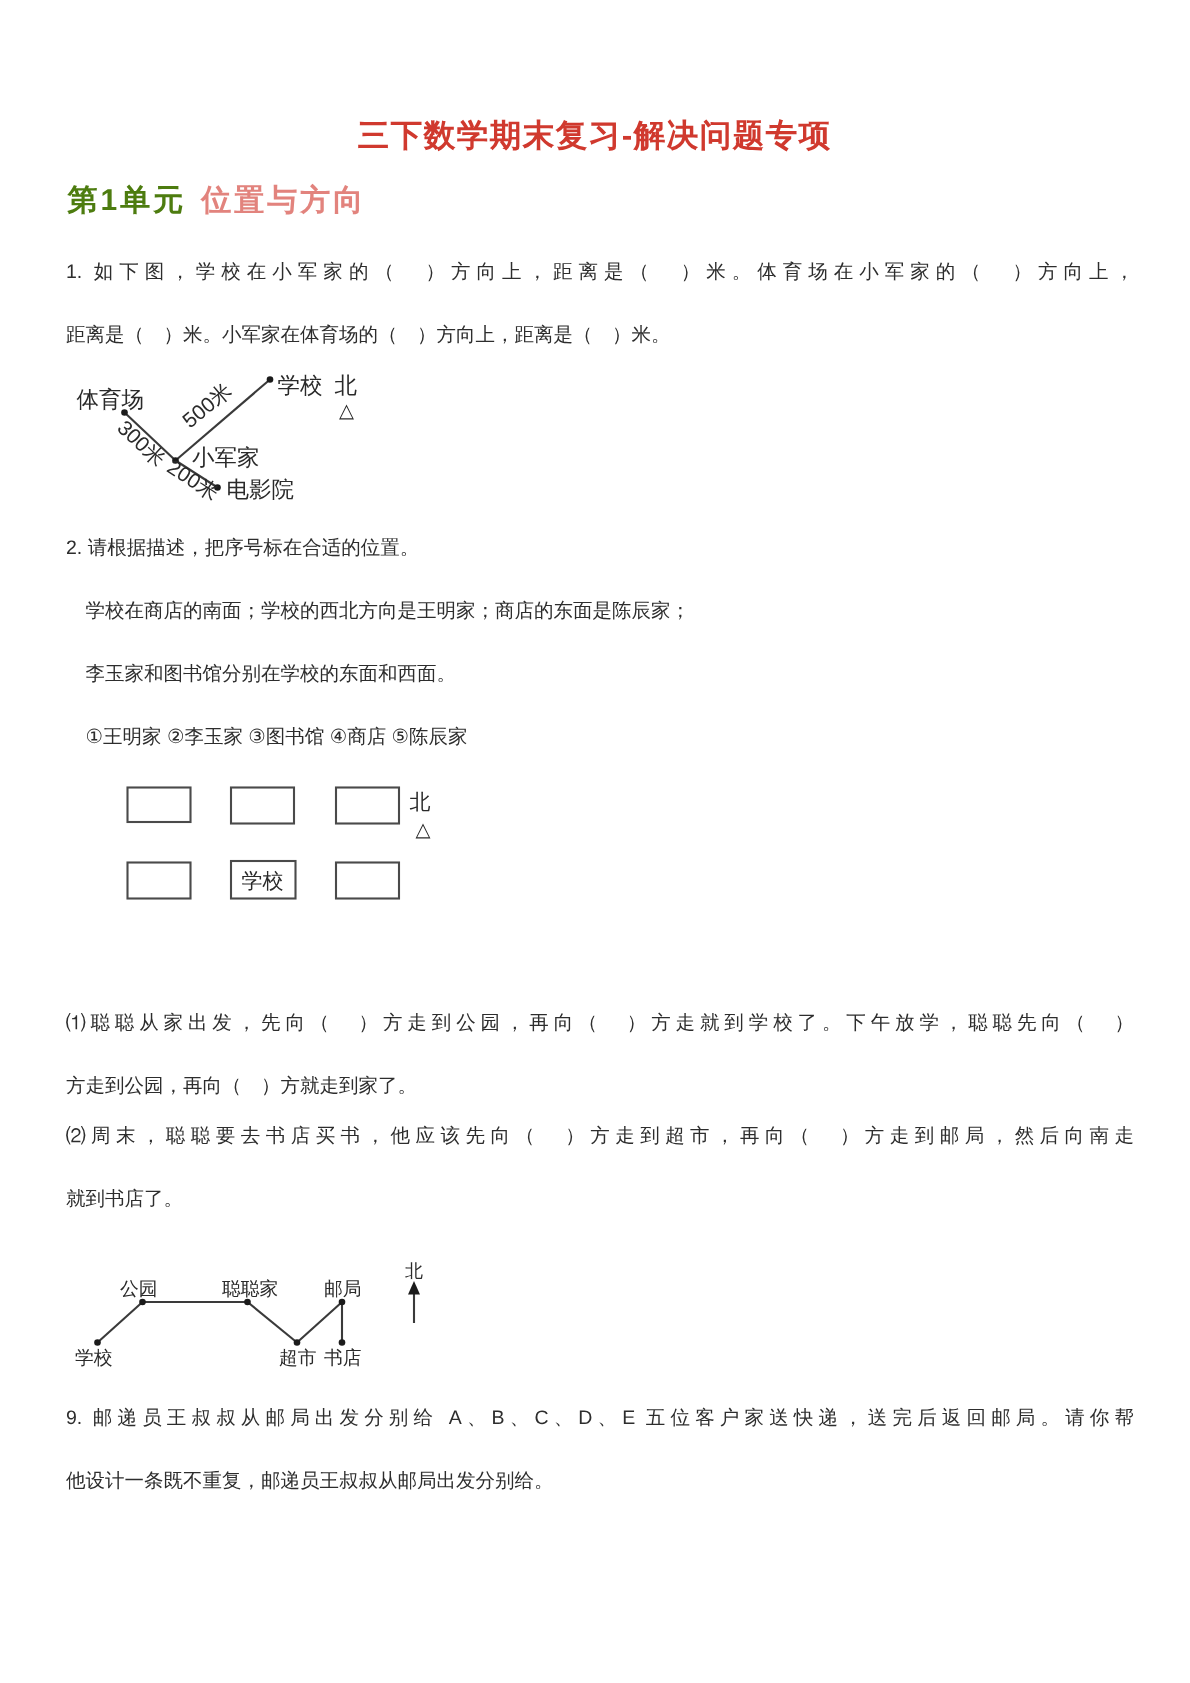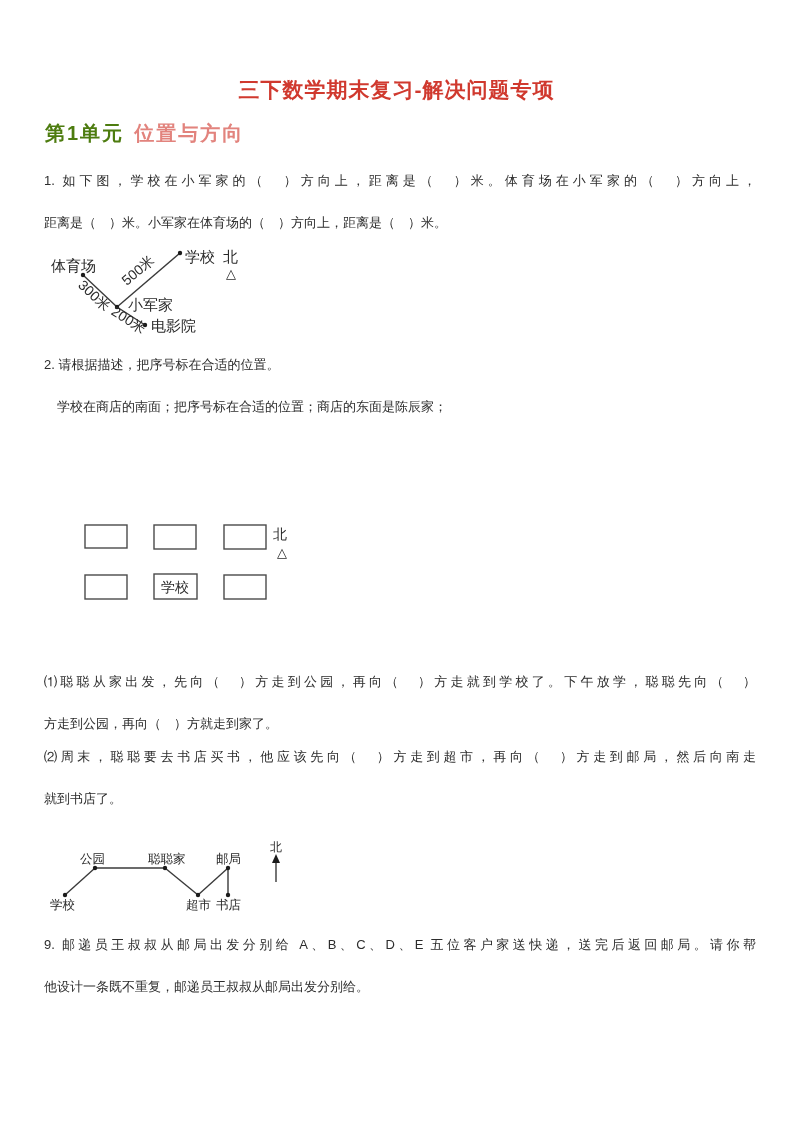--- a/index.html
+++ b/index.html
@@ -65,21 +65,23 @@
     <text x="178" y="20" font-size="15">北</text>
     <text x="181" y="36" font-size="13">△</text>
     <text x="83" y="68" font-size="15">小军家</text>
     <text x="106" y="89" font-size="15">电影院</text>
     <text font-size="14" text-anchor="middle" transform="translate(46,57) rotate(43)">300米</text>
     <text font-size="14" text-anchor="middle" transform="translate(96,32) rotate(-40)">500米</text>
     <text font-size="14" text-anchor="middle" transform="translate(81,82) rotate(33)">200米</text>
   </svg>
 
   <p class="line" style="top:344px">2. 请根据描述，把序号标在合适的位置。</p>
-  <p class="line indent" style="top:386px">学校在商店的南面；把序号标在合适的位置；商店的东面是陈辰家；</p>
+  <p class="line indent" style="top:386px">学校在商店的南面；学校的西北方向是王明家；商店的东面是陈辰家；</p>
+  <p class="line indent" style="top:428px">李玉家和图书馆分别在学校的东面和西面。</p>
+  <p class="line indent" style="top:470px">①王明家 ②李玉家 ③图书馆 ④商店 ⑤陈辰家</p>
 
   <svg class="dia" style="left:70px;top:513px" width="230" height="92" viewBox="0 0 230 92">
     <rect x="15" y="12" width="42" height="23"></rect>
     <rect x="84" y="12" width="42" height="24"></rect>
     <rect x="154" y="12" width="42" height="24"></rect>
     <rect x="15" y="62" width="42" height="24"></rect>
     <rect x="84" y="61" width="43" height="25"></rect>
     <rect x="154" y="62" width="42" height="24"></rect>
     <text x="105" y="79" font-size="14" text-anchor="middle">学校</text>
     <text x="203" y="26" font-size="14">北</text>

